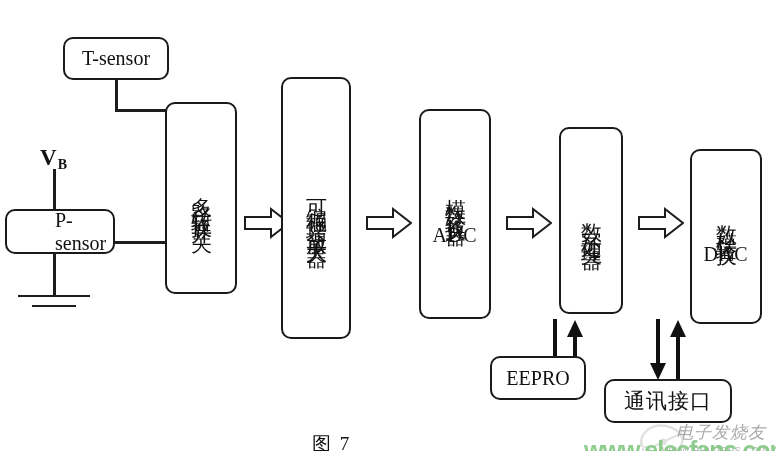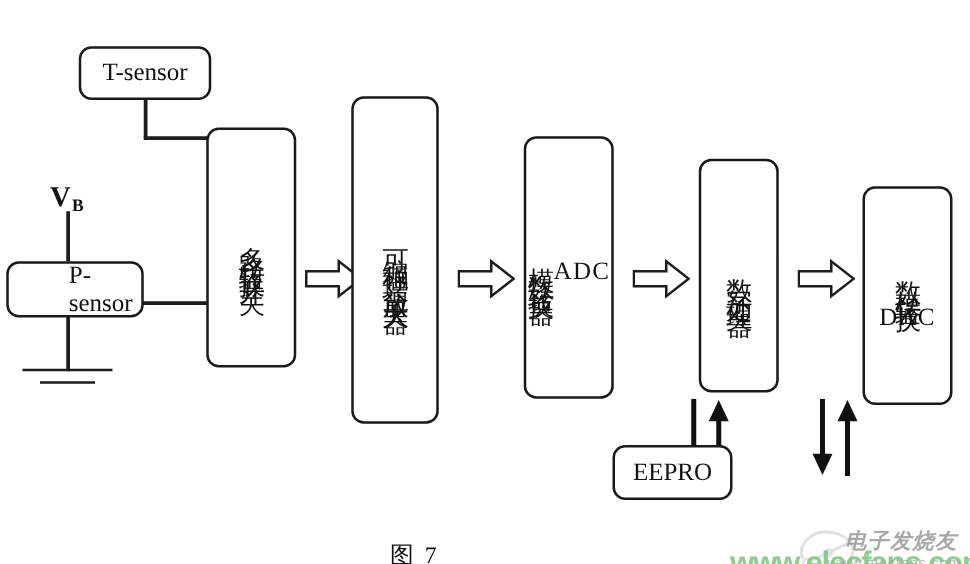--- a/index.html
+++ b/index.html
@@ -118,21 +118,21 @@
     font-family: "Liberation Sans", sans-serif;
     letter-spacing: -1px;
     opacity: 0.88;
     white-space: nowrap;
   }
   .wm-gray-cn {
     position: absolute;
     color: #9a9a9a;
     font-size: 17px;
     font-style: italic;
-    font-weight: 700;
+    font-weight: 400;
     white-space: nowrap;
     opacity: 0.85;
     letter-spacing: 1px;
   }
   .wm-gray-url {
     position: absolute;
     color: #b0b0b0;
     font-size: 12px;
     font-family: "Liberation Sans", sans-serif;
     white-space: nowrap;
@@ -189,21 +189,21 @@
   </div>
 
   <div class="blockarrow" style="left:366px; top:188px;">
     <svg width="46" height="32" viewBox="0 0 46 32">
       <polygon points="1,10 27,10 27,2 45,16 27,30 27,22 1,22" fill="#ffffff" stroke="#1d1d1d" stroke-width="2" stroke-linejoin="miter"></polygon>
     </svg>
   </div>
 
   <div style="position:absolute; left:419px; top:90px; width:72px; height:210px;
               box-sizing:border-box; border:2px solid #1a1a1a; border-radius:10px;
-              background:#fff; z-index:5; display:flex; flex-direction:row;
+              background:#fff; z-index:5; display:flex; flex-direction:column;
               align-items:center; justify-content:center; color:#111;">
     <span style="writing-mode:vertical-rl; text-orientation:upright; font-size:21px;
                  letter-spacing:7px; line-height:1;">模数转换器</span>
     <span style="font-size:20px; margin-top:7px; letter-spacing:1px;">ADC</span>
   </div>
 
   <div class="blockarrow" style="left:506px; top:188px;">
     <svg width="46" height="32" viewBox="0 0 46 32">
       <polygon points="1,10 27,10 27,2 45,16 27,30 27,22 1,22" fill="#ffffff" stroke="#1d1d1d" stroke-width="2" stroke-linejoin="miter"></polygon>
     </svg>
@@ -251,20 +251,23 @@
     <svg width="18" height="62" viewBox="0 0 18 62">
       <line x1="9" y1="62" x2="9" y2="14" stroke="#111" stroke-width="4"></line>
       <polygon points="9,1 1,18 17,18" fill="#111"></polygon>
     </svg>
   </div>
 
   <div class="block horizontal" style="left:490px; top:337px; width:96px; height:44px;">
     <span>EEPRO</span>
   </div>
 
+  <div class="block cjk-h" style="left:604px; top:360px; width:128px; height:44px;">
+    <span>通讯接口</span>
+  </div>
 
   <div class="caption" style="left:312px; top:412px;">
     <span>图 7</span>
   </div>
 
   <div class="wm-wrap" style="left:0; top:0; width:776px; height:451px;">
 
     <svg class="wm-logo" style="left:636px; top:398px;" width="56" height="44" viewBox="0 0 56 44">
       <path d="M6 30 C2 18, 14 6, 30 9 C44 12, 50 22, 44 30" fill="none" stroke="#c9c9c9" stroke-width="2.5"></path>
       <line x1="10" y1="33" x2="46" y2="16" stroke="#c9c9c9" stroke-width="2"></line>

